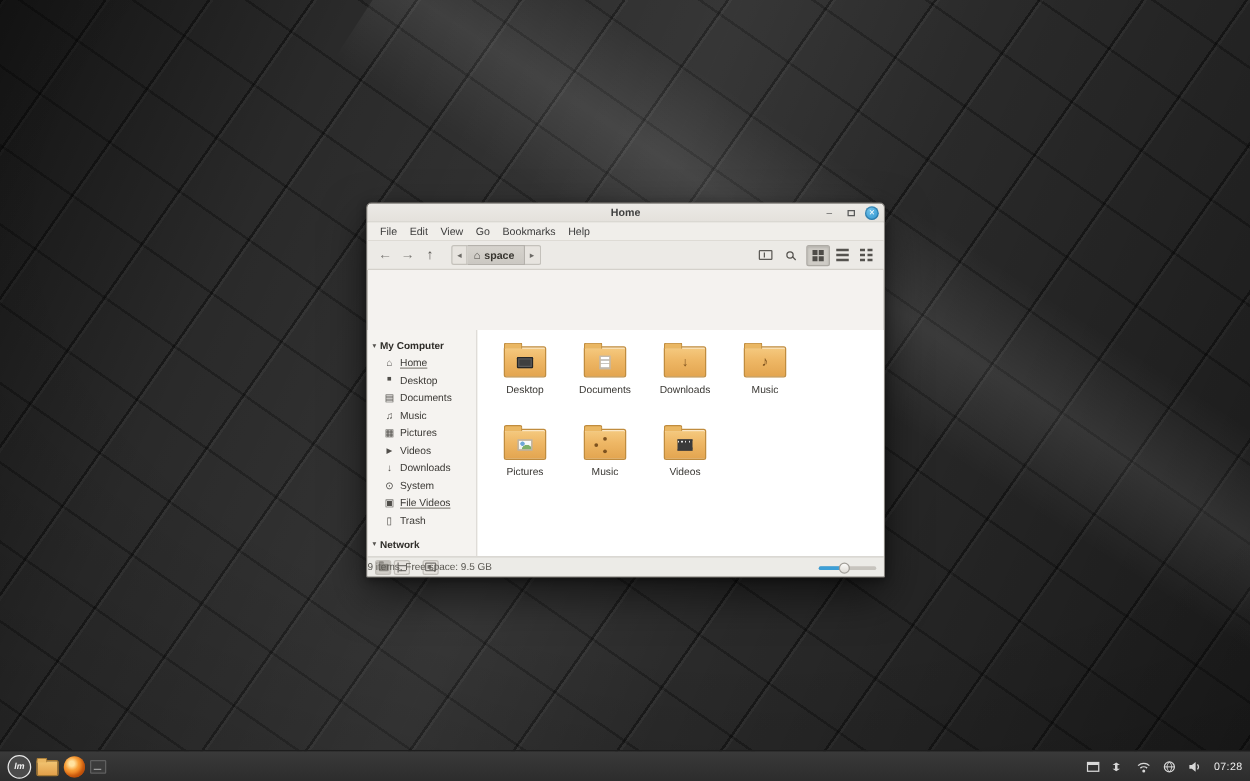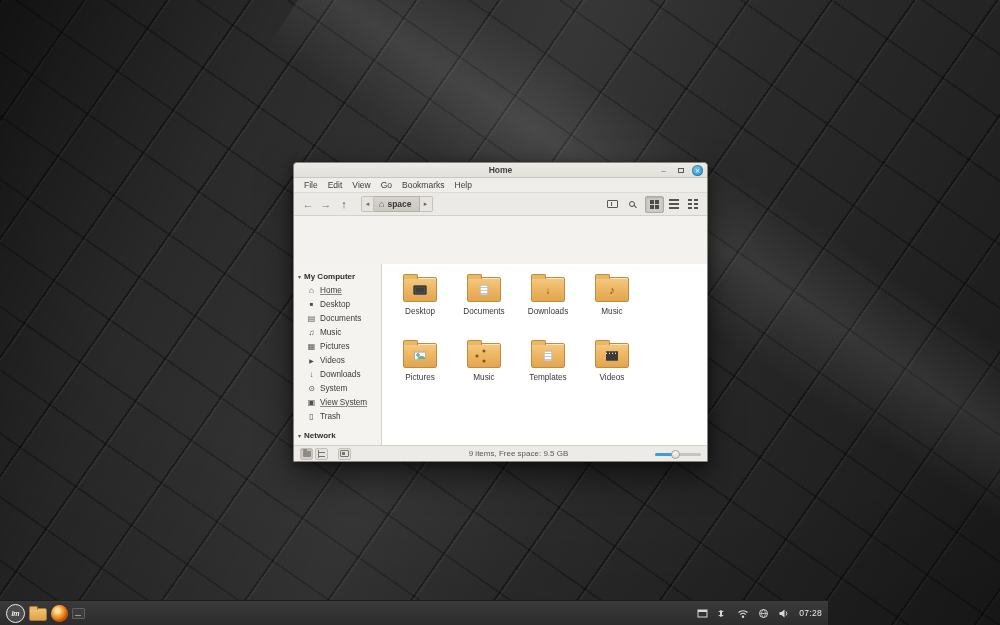--- a/index.html
+++ b/index.html
@@ -140,29 +140,29 @@
     display:flex; align-items:center; justify-content:center; margin-right:2px; }
   .sb-btn.pressed { background:#d2cfc9; box-shadow:inset 0 1px 2px rgba(0,0,0,.15); }
   .folder-mini { width:8px; height:6px; background:#8d8a84; border-radius:1px; position:relative; }
   .folder-mini::before { content:""; position:absolute; top:-2px; left:0; width:4px; height:2px; background:#8d8a84; border-radius:1px 1px 0 0; }
   .tree-mini { width:8px; height:8px; border-left:1px solid #777570; position:relative; }
   .tree-mini::before { content:""; position:absolute; left:0; top:2px; width:6px; height:1px; background:#777570; }
   .tree-mini::after { content:""; position:absolute; left:0; top:6px; width:6px; height:1px; background:#777570; }
   .pane-mini { width:9px; height:7px; border:1px solid #777570; border-radius:1px; position:relative; }
   .pane-mini::after { content:""; position:absolute; left:1px; top:1px; width:3px; height:3px; background:#777570; }
   .sb-gap { width:8px; }
-  .sb-text { position:absolute; left:0; right:0; text-align:center; font-size:8px; color:#5a5852;margin-left:36px; }
+  .sb-text { position:absolute; left:0; right:0; text-align:left; font-size:8px; color:#5a5852; }
   .zoom { margin-left:auto; display:flex; align-items:center; position:relative; width:46px; height:12px; }
   .zoom-track { position:absolute; left:0; right:0; top:5px; height:3px; background:#c7c4be; border-radius:2px; }
   .zoom-fill { position:absolute; left:0; top:5px; height:3px; width:40%; border-radius:2px; }
   .zoom-knob { position:absolute; left:16px; top:2px; width:9px; height:9px; border-radius:50%;
     background:linear-gradient(#fbfaf8,#dedbd5); border:1px solid #a19e98; }
 
   
-  .taskbar { position:absolute; left:0; bottom:0; width:828px; height:25px;
+  .taskbar { position:absolute; left:0; bottom:0; width:1000px; height:25px;
     background:linear-gradient(#3a3a3a,#2c2c2c); border-top:1px solid #1d1d1d;
     display:flex; align-items:center; padding:0 6px; }
   .tb-left { display:flex; align-items:center; gap:4px; }
   .menu-btn { width:19px; height:19px; border-radius:50%; background:#4b4b4b;
     border:1.5px solid #e8e8e8; display:flex; align-items:center; justify-content:center;
     color:#f2f2f2; font-size:7px; font-weight:bold; font-style:italic; }
   .tb-folder { position:relative; width:18px; height:13px; margin-top:2px;
     background:linear-gradient(#f2c573,#e2a04a); border:1px solid #a87a33; border-radius:2px; }
   .tb-folder::before { content:""; position:absolute; top:-3px; left:-1px; width:7px; height:3px;
     background:#eab763; border:1px solid #a87a33; border-bottom:none; border-radius:2px 2px 0 0; }
@@ -282,21 +282,21 @@
             <span>Downloads</span>
           </div>
 
           <div class="side-item">
             <span class="side-icon ic-recent"></span>
             <span>System</span>
           </div>
 
           <div class="side-item">
             <span class="side-icon ic-filesystem"></span>
-            <span class="u">View System</span>
+            <span class="u">File Videos</span>
           </div>
 
           <div class="side-item">
             <span class="side-icon ic-trash"></span>
             <span>Trash</span>
           </div>
         </div>
       <div class="net-gap"></div>
       <div class="side-section-header">
         <span class="side-arrow">▾</span>
@@ -348,26 +348,20 @@
           <div class="file-label">Pictures</div>
         </div>
 
         <div class="file-cell">
           <div class="folder">
             <span class="emblem em-share"></span>
           </div>
           <div class="file-label">Music</div>
         </div>
 
-        <div class="file-cell">
-          <div class="folder">
-            <span class="emblem em-sheet"></span>
-          </div>
-          <div class="file-label">Templates</div>
-        </div>
 
         <div class="file-cell">
           <div class="folder">
             <span class="emblem em-film"></span>
           </div>
           <div class="file-label">Videos</div>
         </div>
 
       </div>
   </div>

